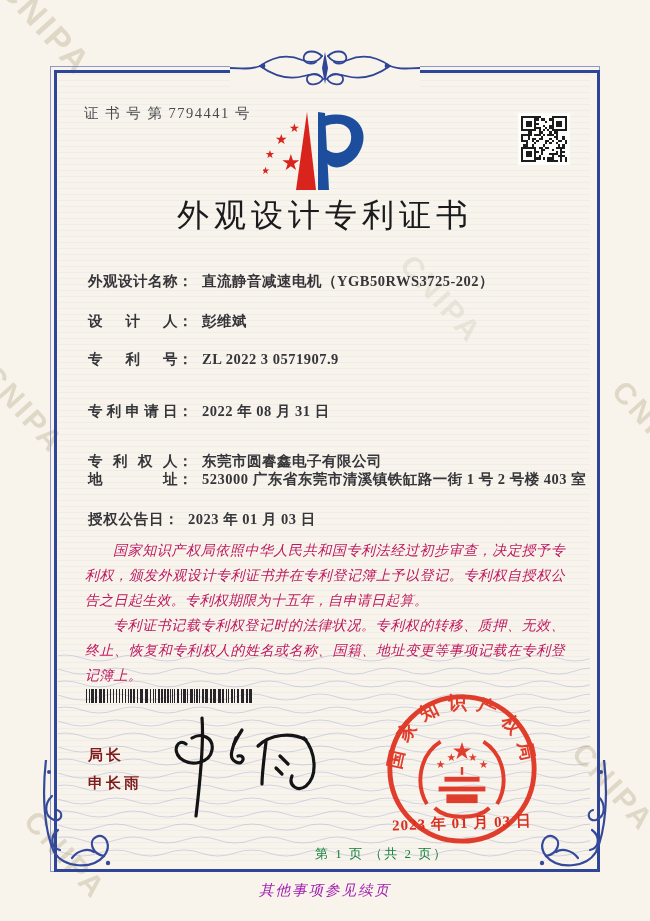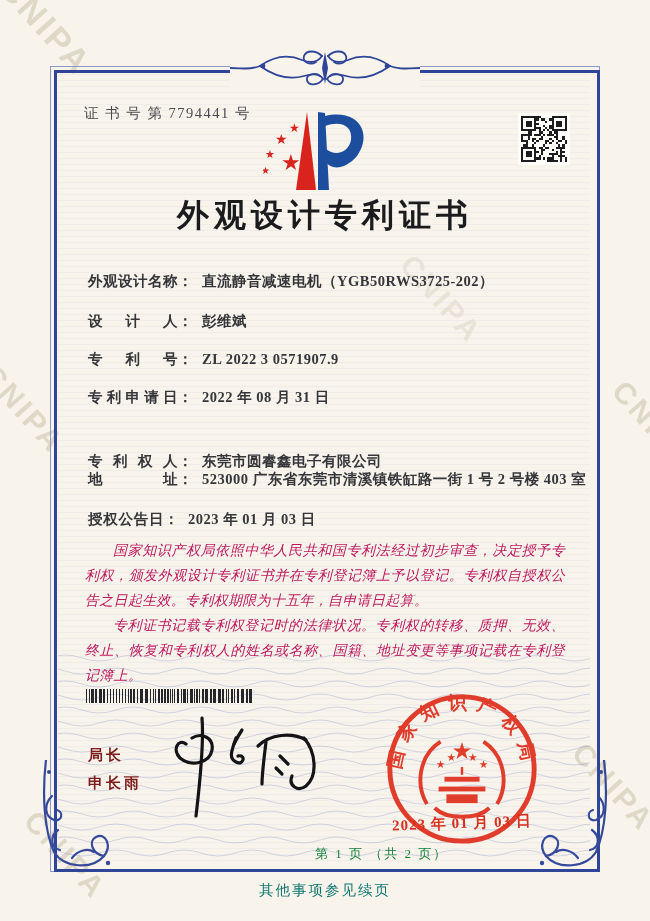--- a/index.html
+++ b/index.html
@@ -11,37 +11,37 @@
       color:rgba(203,193,170,0.55);letter-spacing:3px;transform:rotate(48deg);
       font-size:30px;white-space:nowrap;pointer-events:none;}
   .wm.faint{color:rgba(203,193,170,0.30);}
   
   .border-a{left:50px;top:66px;width:548px;height:804px;border:1px solid #8b97c6;}
   .border-b{left:54px;top:70px;width:540px;height:796px;border:3px solid #2f4597;}
   .stripes{left:58px;top:74px;width:532px;height:788px;
      background:repeating-linear-gradient(180deg,rgba(198,203,228,0.18) 0 1px,rgba(0,0,0,0) 1px 6px);}
   
   .certno{left:84px;top:104px;font-size:14.5px;letter-spacing:1.5px;color:#4a4a4e;}
-  .title{left:0;top:194px;width:650px;text-align:center;font-size:32px;font-weight:bold;
+  .title{left:0;top:194px;width:650px;text-align:center;font-size:32px;font-weight:normal;
          letter-spacing:5px;color:#1b1b1d;}
   .frow{left:88px;width:490px;font-size:14.5px;color:#36363a;white-space:nowrap;letter-spacing:0.5px;font-weight:bold;}
   .flabel{display:inline-block;width:90px;text-align:justify;text-align-last:justify;}
   .fvalue{margin-left:9px;}
   .gcol2{position:absolute;left:240px;top:0;white-space:nowrap;}
   .gcol2 .flabel{width:76px;}
   .paras{left:85px;top:538px;width:480px;font-size:14px;line-height:25px;color:#be185d;
          font-style:italic;text-align:justify;letter-spacing:0.3px;}
   .paras p{margin:0;text-indent:2em;}
   .issuer{left:88px;font-family:"Liberation Sans",sans-serif;font-size:15px;font-weight:600;
           color:#7f1d1d;letter-spacing:3px;}
   .sealdate{left:382px;top:814px;width:160px;text-align:center;color:#d92f1e;font-size:15px;
             font-weight:600;letter-spacing:1px;transform:rotate(-2deg);z-index:6;}
   .pfoot{left:50px;top:845px;width:591px;text-align:center;font-size:13px;letter-spacing:2px;color:#15803d;margin-left:36px;}
-  .contnote{left:0;top:881px;width:650px;text-align:center;font-size:14.5px;
-            letter-spacing:2px;color:#0f766e;}
+  .contnote{left:0;top:881px;width:650px;text-align:center;font-size:14.5px;font-style:italic;
+            letter-spacing:2px;color:#a21caf;}
   svg{display:block;}
   .sealwrap{left:384px;top:691px;width:156px;height:156px;z-index:5;opacity:0.93;}
 </style>
 </head>
 <body>
 
 <div class="page">
 
   <span class="wm" style="left:-14px;top:6px;font-size:34px;">CNIPA</span>
   <span class="wm" style="left:-30px;top:392px;">CNIPA</span>
@@ -269,21 +269,21 @@
 
   <div class="abs frow" style="top:272px;">
     <span class="flabel">外观设计名称</span><span>：</span><span class="fvalue">直流静音减速电机（YGB50RWS3725-202）</span>
   </div>
   <div class="abs frow" style="top:312px;">
     <span class="flabel">设计人</span><span>：</span><span class="fvalue">彭维斌</span>
   </div>
   <div class="abs frow" style="top:350px;">
     <span class="flabel">专利号</span><span>：</span><span class="fvalue">ZL 2022 3 0571907.9</span>
   </div>
-  <div class="abs frow" style="top:388px;">
+  <div class="abs frow" style="top:402px;">
     <span class="flabel">专利申请日</span><span>：</span><span class="fvalue">2022 年 08 月 31 日</span>
   </div>
   <div class="abs frow" style="top:452px;">
     <span class="flabel">专利权人</span><span>：</span><span class="fvalue">东莞市圆睿鑫电子有限公司</span>
   </div>
   <div class="abs frow" style="top:470px;">
     <span class="flabel">地址</span><span>：</span><span class="fvalue">523000 广东省东莞市清溪镇铁缸路一街 1 号 2 号楼 403 室</span>
   </div>
 
   <div class="abs frow" style="top:510px;">

